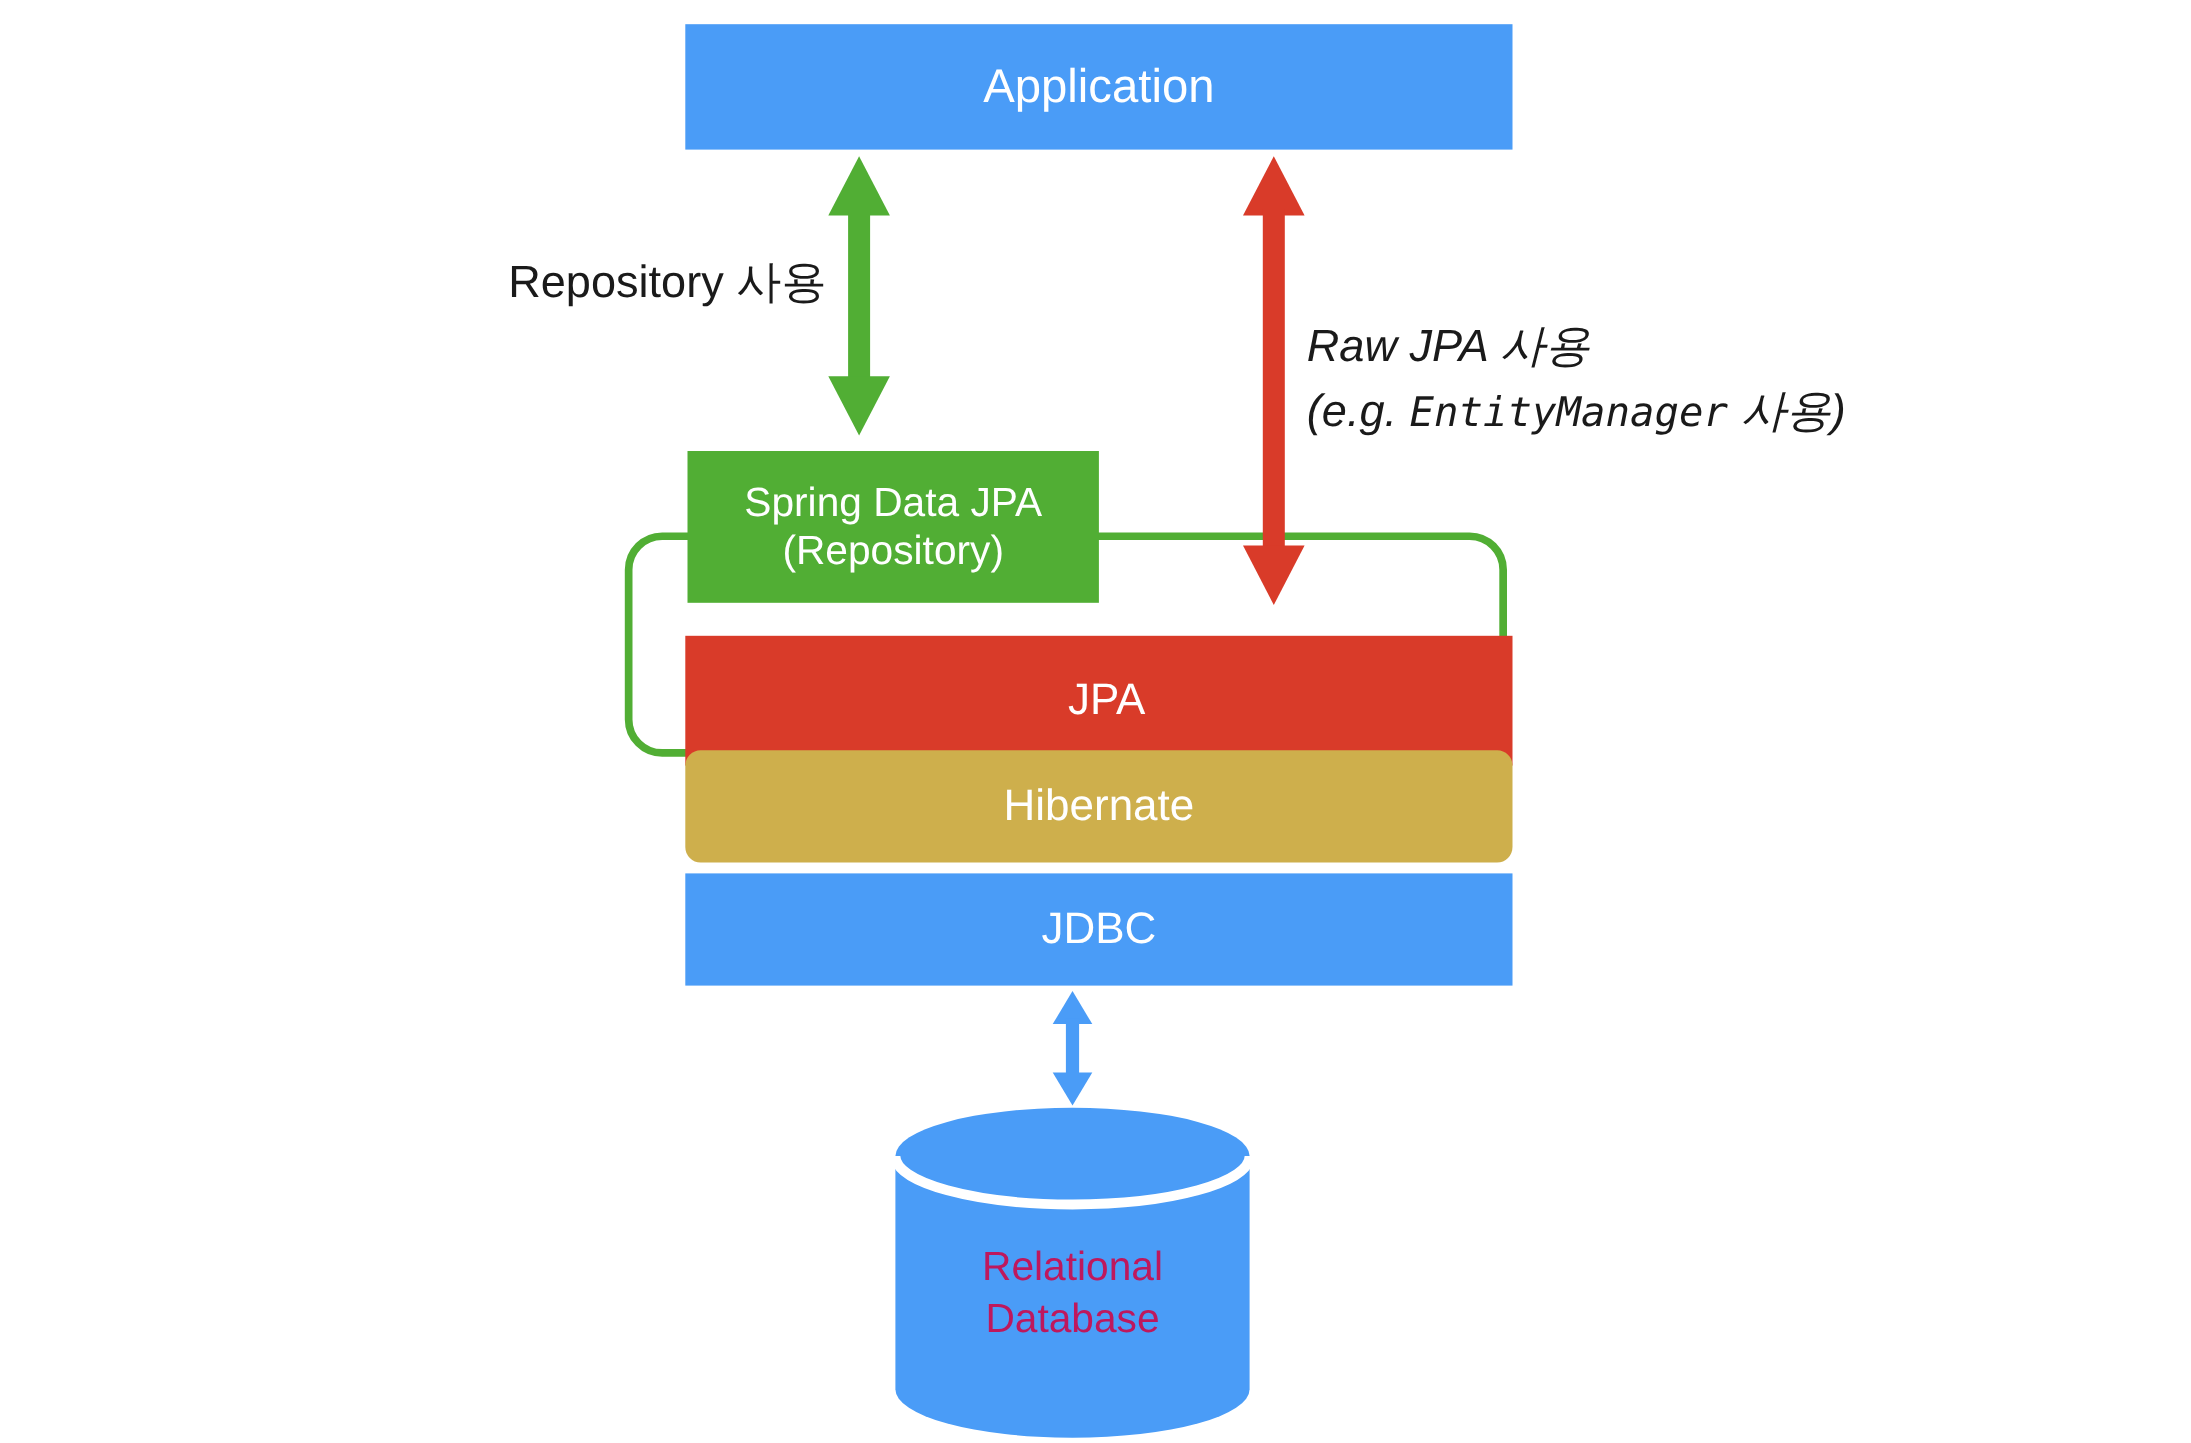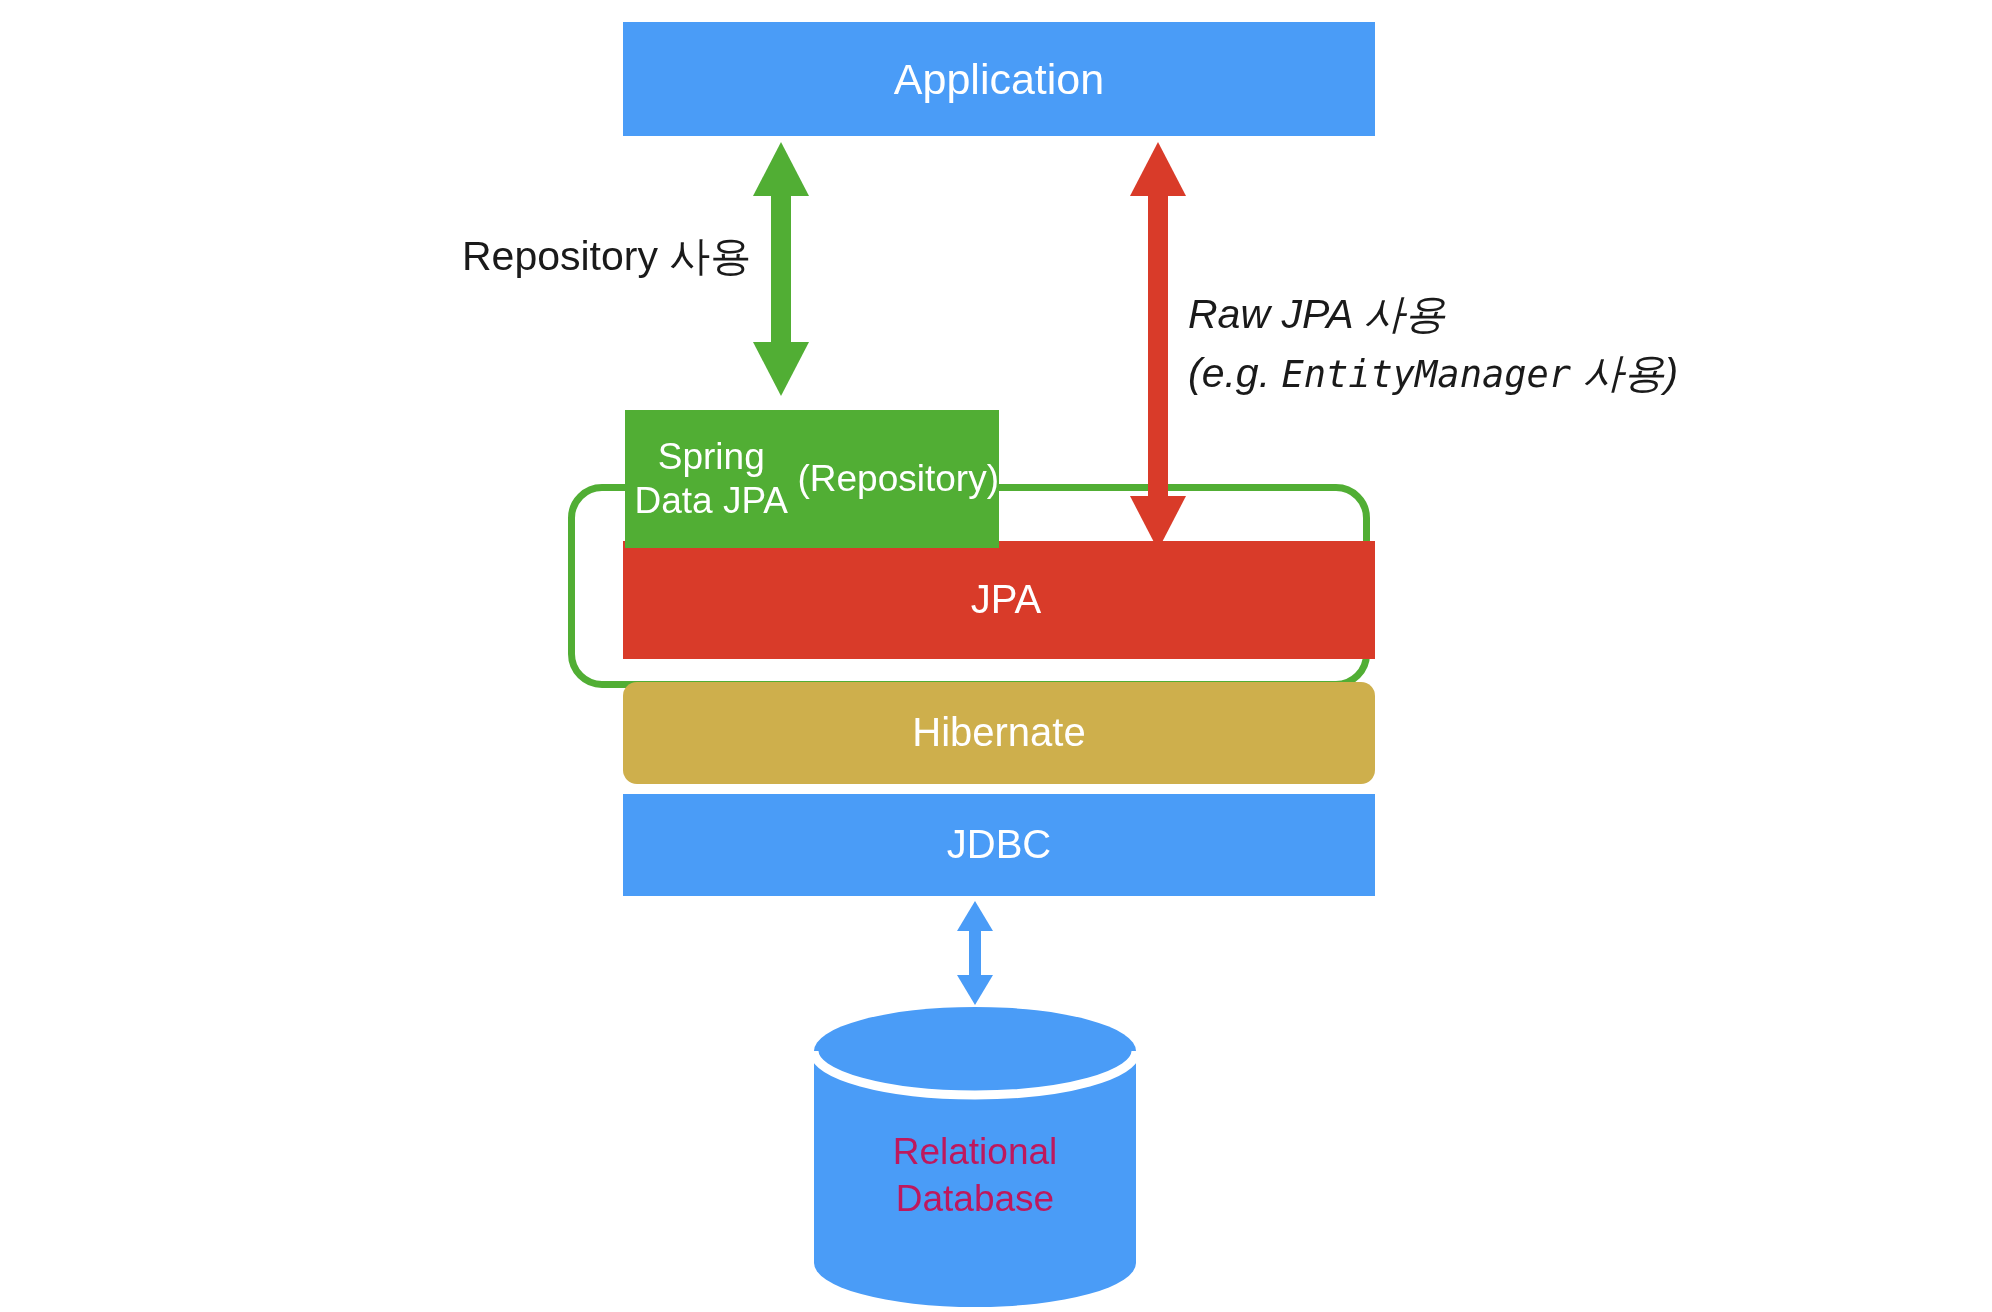--- a/index.html
+++ b/index.html
@@ -38,26 +38,26 @@
     background: #4a9cf7;
     font-size: 43px;
   }
   #spring-box {
     left: 594px;
     top: 410px;
     width: 374px;
     height: 138px;
     background: #51ae34;
     font-size: 37px;
-    flex-direction: row;
+    flex-direction: column;
     z-index: 5;
   }
   #jpa-box {
     left: 592px;
-    top: 541px;
+    top: 578px;
     width: 752px;
     height: 118px;
     background: #d93b29;
     font-size: 40px;
     z-index: 4;
     padding-left: 14px;
   }
   #hibernate-box {
     left: 592px;
     top: 682px;

